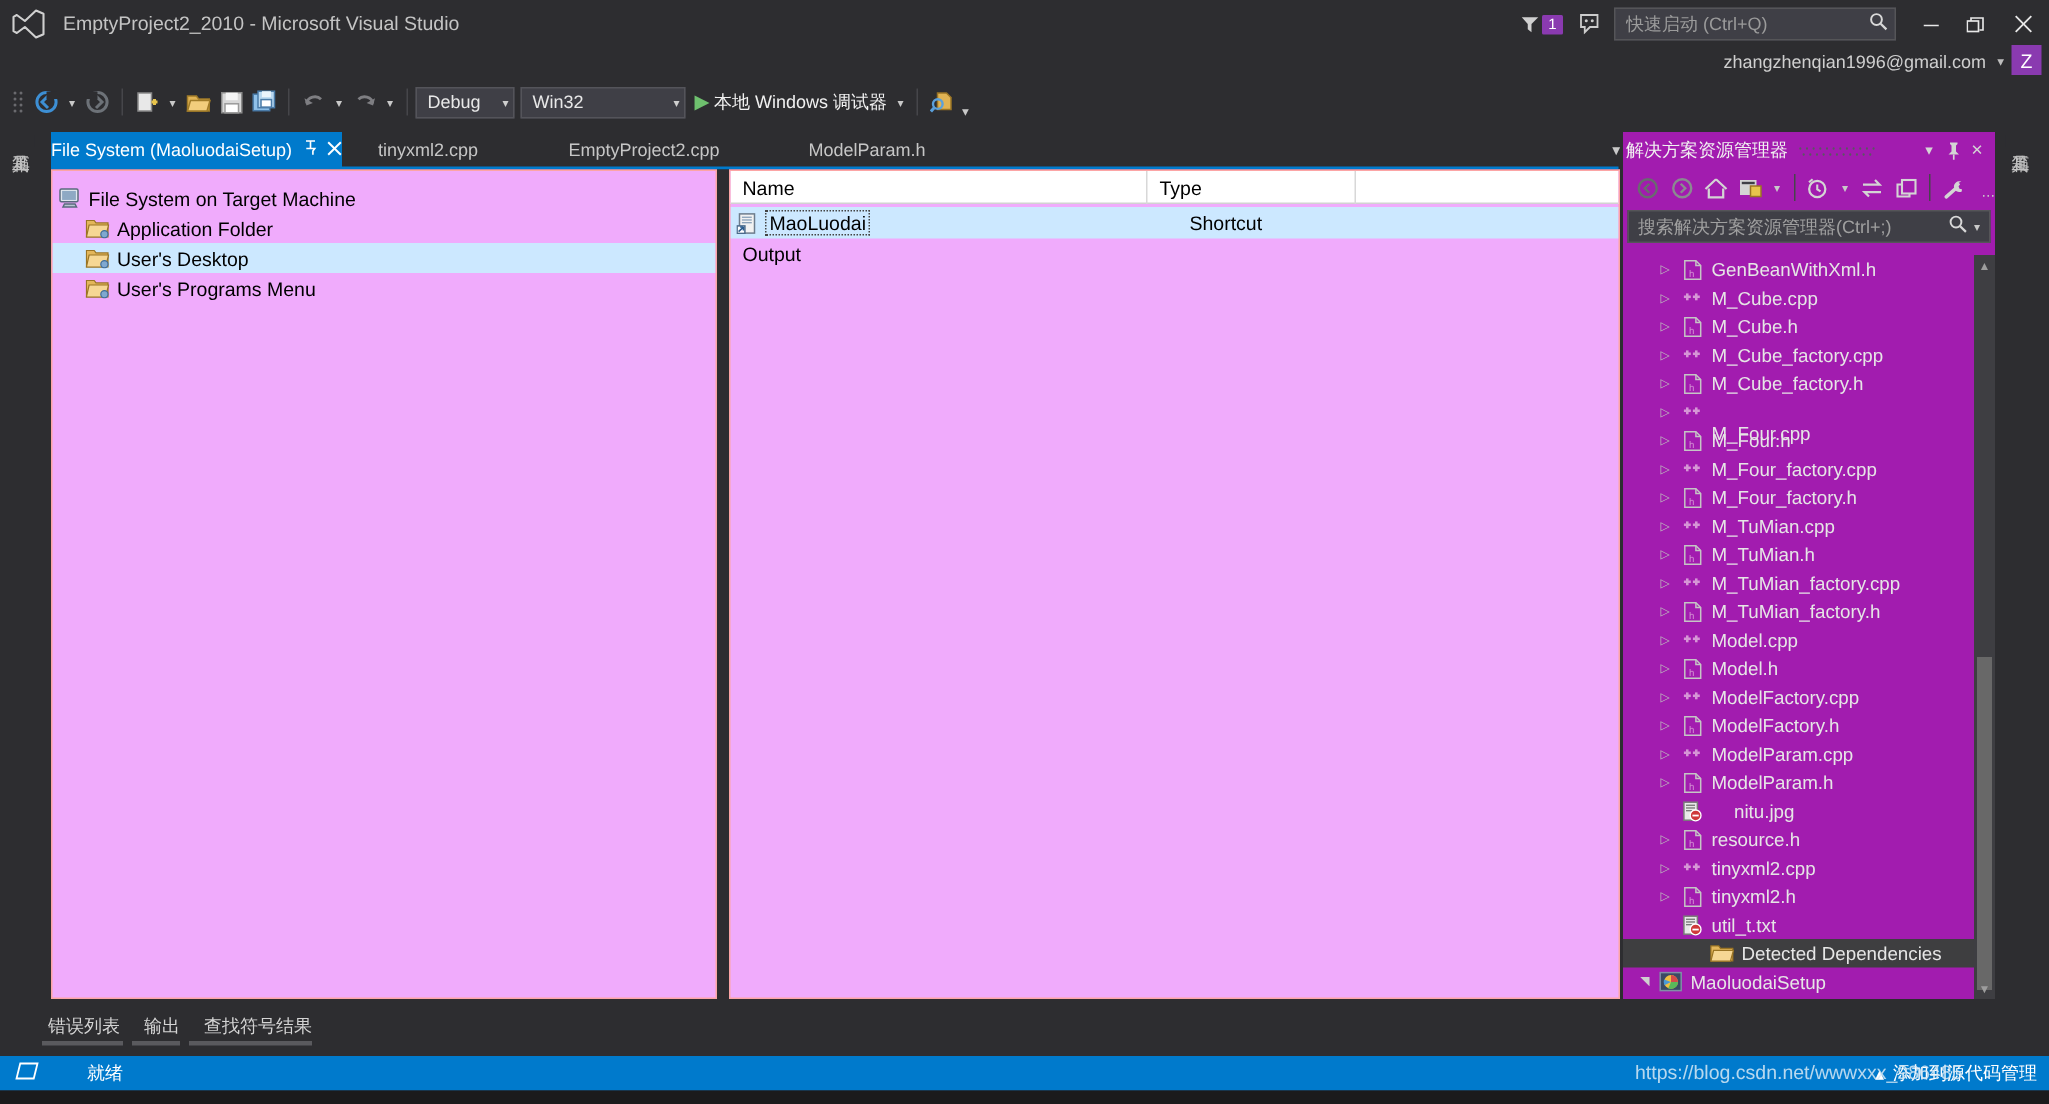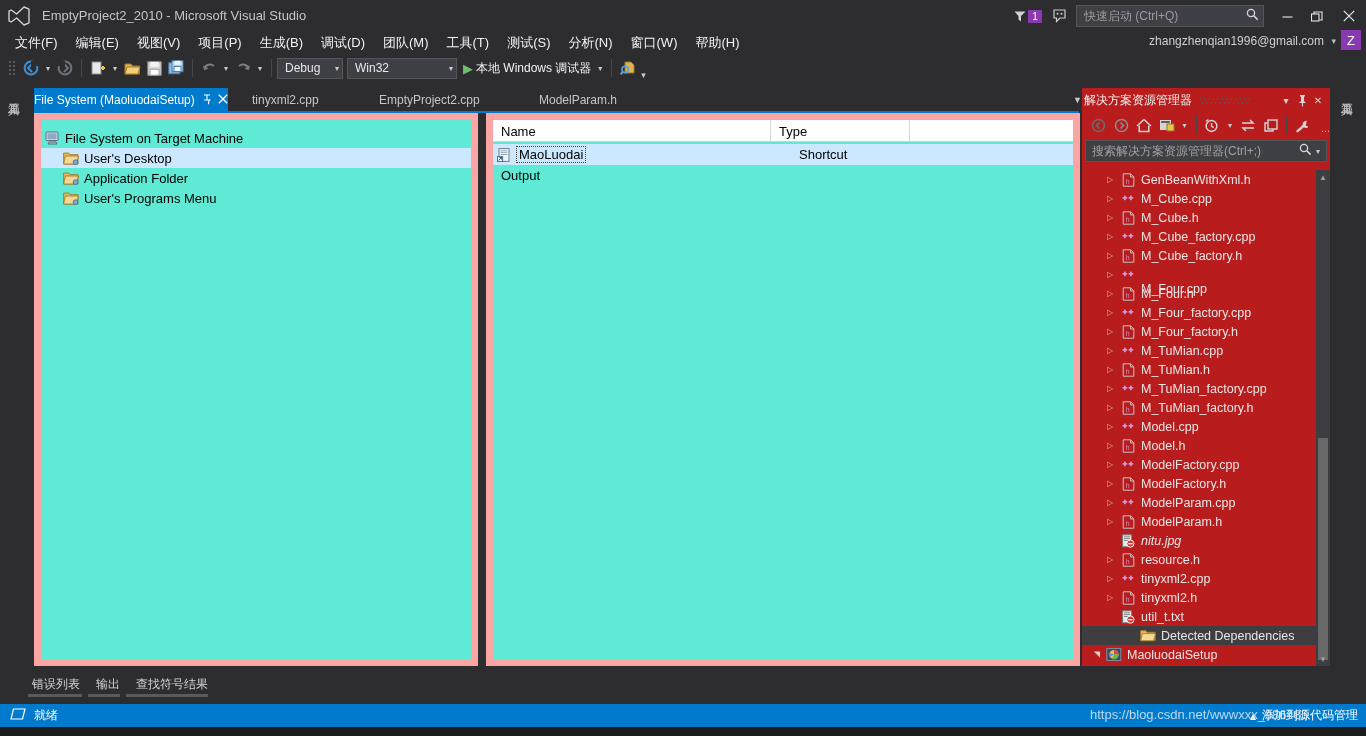--- a/index.html
+++ b/index.html
@@ -54,21 +54,21 @@
   .tab { position:absolute; top:0; height:24px; display:flex; align-items:center; padding:0 0; font-size:12px; white-space:nowrap; }
   .tab.active { background:#007acc; color:#fff; }
   .tab.inactive { color:#c6c6c6; }
   .tab .pin { margin-left:7px; font-size:11px; color:#fff; }
   .tab .xclose { margin-left:6px; font-size:12px; color:#fff; }
   .tabstrip-caret { position:absolute; right:2px; top:7px; color:#c9c9c9; font-size:9px; }
   .tab-underline { position:absolute; left:34px; top:111px; width:1045px; height:2px; background:#007acc; }
 
   
   .designer { position:absolute; left:34px; top:113px; width:1046px; height:553px; background:#2d2d30; }
-  .pane { position:absolute; top:0; background:#5eead4; color:#000; border:7px solid #fca5a5; overflow:hidden; }
+  .pane { position:absolute; top:0; background:#f0abfc; color:#000; border:1px solid #fca5a5; overflow:hidden; }
   .pane-left { left:0; width:444px; height:553px; }
   .pane-right { left:452px; width:594px; height:553px; }
 
   .tree-row { display:flex; align-items:center; height:20px; padding-left:4px; font-size:13px; color:#000; white-space:nowrap; }
   .tree-row.indent1 { padding-left:22px; }
   .tree-row.selected { background:#cce8ff; }
   .tree-row .t-ico { margin-right:5px; display:flex; align-items:center; }
 
   .lv-header { display:flex; height:22px; border-bottom:1px solid #d2d2d2; background:#fff; font-size:13px; color:#000; }
   .lv-col { display:flex; align-items:center; padding-left:8px; border-right:1px solid #d8d8d8; height:22px; }
@@ -81,28 +81,28 @@
   .lv-name .focusbox { border:1px dotted #444; padding:0 2px; margin-left:2px; }
   .lv-type { width:139px; padding-left:8px; }
 
   
   .bottom-tabs { position:absolute; left:24px; top:676px; height:20px; display:flex; gap:0; }
   .btab { font-size:12px; color:#d4d4d4; padding:0 8px; white-space:nowrap; }
   .btab-ul { position:absolute; top:694px; height:3px; background:#5a5a5e; }
 
   
   .statusbar { position:absolute; left:0; top:704px; width:1366px; height:23px; background:#007acc;
-               display:flex; align-items:center; color:#fff; font-size:12px; }
+               display:flex; align-items:center; color:#fff; font-size:12px;gap:24px; }
   .st-ico { margin:0 8px 0 10px; }
   .st-right { position:absolute; right:8px; display:flex; align-items:center; gap:6px; white-space:nowrap; }
   .watermark { position:absolute; left:1090px; top:707px; font-size:13px; color:#d8e9f5; opacity:.85; white-space:nowrap; }
   .taskbar { position:absolute; left:0; top:727px; width:1366px; height:9px; background:#1b1b1c; }
 
   
-  .se { position:absolute; left:1082px; top:88px; width:248px; height:578px; background:#b91c1c; }
+  .se { position:absolute; left:1082px; top:88px; width:248px; height:578px; background:#a21caf; }
   .se-head { height:24px; display:flex; align-items:center; padding:0 4px 0 2px; }
   .se-title { font-size:12px; color:#f1f1f1; white-space:nowrap; }
   .se-dots { flex:1; height:10px; margin:0 6px; }
   .se-hbtn { width:16px; height:18px; display:flex; align-items:center; justify-content:center; color:#d4d4d4; font-size:10px; }
   .se-toolbar { height:26px; display:flex; align-items:center; padding-left:6px; gap:1px; }
   .se-tb { width:22px; height:20px; display:flex; align-items:center; justify-content:center; }
   .se-search { margin:2px 3px 0 3px; height:22px; background:#3f3f46; border:1px solid #555558;
                display:flex; align-items:center; padding:0 2px 0 6px; }
   .se-search input { flex:1; background:transparent; border:0; outline:none; color:#b5b5b5; font-size:12px; font-family:inherit; }
   .se-search input::placeholder { color:#a0a0a0; }
@@ -175,34 +175,20 @@
           <line x1="11.2" y1="0.8" x2="0.8" y2="11.2" stroke="#e8e8e8" stroke-width="1.2"></line>
         </svg>
       </div>
     </div>
 
     <span class="acct">zhangzhenqian1996@gmail.com</span>
     <span class="acct-caret">▾</span>
     <span class="acct-avatar">Z</span>
   </div>
 
-  <div class="menubar" id="menubar">
-      <div class="menu-item">文件(F)</div>
-      <div class="menu-item">编辑(E)</div>
-      <div class="menu-item">视图(V)</div>
-      <div class="menu-item">项目(P)</div>
-      <div class="menu-item">生成(B)</div>
-      <div class="menu-item">调试(D)</div>
-      <div class="menu-item">团队(M)</div>
-      <div class="menu-item">工具(T)</div>
-      <div class="menu-item">测试(S)</div>
-      <div class="menu-item">分析(N)</div>
-      <div class="menu-item">窗口(W)</div>
-      <div class="menu-item">帮助(H)</div>
-    </div>
 
   <div class="toolbar">
     <span class="grip">
       <svg width="9" height="16" viewBox="0 0 9 16">
         <g fill="#6a6a6e">
             <circle cx="2" cy="2" r="1"></circle>
             <circle cx="2" cy="6" r="1"></circle>
             <circle cx="2" cy="10" r="1"></circle>
             <circle cx="2" cy="14" r="1"></circle>
         <circle cx="6" cy="2" r="1"></circle>
@@ -335,39 +321,39 @@
         <div class="tree-row" style="margin-top: 8px;">
           <span class="t-ico">
             <svg width="15" height="14" viewBox="0 0 15 14">
               <rect x="1" y="1" width="12" height="8.5" rx="1" fill="#dfe6ee" stroke="#5a6b7d"></rect>
               <rect x="2.4" y="2.3" width="9.2" height="6" fill="#8ea9c4"></rect>
               <path d="M4 11 h7 l1 2 H3 Z" fill="#b9c5d2" stroke="#5a6b7d"></path>
             </svg>
           </span>
           <span>File System on Target Machine</span>
         </div>
+        <div class="tree-row indent1" style="margin-top: 0px;">
+          <span class="t-ico">
+            <svg width="16" height="14" viewBox="0 0 16 14">
+              <path d="M0.6 2 h5.2 l1.2 1.6 h8 v9.4 H0.6 Z" fill="#e3b65a" stroke="#9a7424" stroke-width="0.8"></path>
+              <path d="M2.4 5 h13 l-2 8 H0.6 Z" fill="#f6d794" stroke="#9a7424" stroke-width="0.8"></path>
+              <circle cx="12.6" cy="11.2" r="2.4" fill="#7fa8cf" stroke="#3f6d99" stroke-width="0.8"></circle>
+            </svg>
+          </span>
+          <span>Application Folder</span>
+        </div>
         <div class="tree-row indent1 selected" style="margin-top: 0px;">
           <span class="t-ico">
             <svg width="16" height="14" viewBox="0 0 16 14">
               <path d="M0.6 2 h5.2 l1.2 1.6 h8 v9.4 H0.6 Z" fill="#e3b65a" stroke="#9a7424" stroke-width="0.8"></path>
               <path d="M2.4 5 h13 l-2 8 H0.6 Z" fill="#f6d794" stroke="#9a7424" stroke-width="0.8"></path>
               <circle cx="12.6" cy="11.2" r="2.4" fill="#7fa8cf" stroke="#3f6d99" stroke-width="0.8"></circle>
             </svg>
           </span>
           <span>User's Desktop</span>
-        </div>
-        <div class="tree-row indent1" style="margin-top: 0px;">
-          <span class="t-ico">
-            <svg width="16" height="14" viewBox="0 0 16 14">
-              <path d="M0.6 2 h5.2 l1.2 1.6 h8 v9.4 H0.6 Z" fill="#e3b65a" stroke="#9a7424" stroke-width="0.8"></path>
-              <path d="M2.4 5 h13 l-2 8 H0.6 Z" fill="#f6d794" stroke="#9a7424" stroke-width="0.8"></path>
-              <circle cx="12.6" cy="11.2" r="2.4" fill="#7fa8cf" stroke="#3f6d99" stroke-width="0.8"></circle>
-            </svg>
-          </span>
-          <span>Application Folder</span>
         </div>
         <div class="tree-row indent1" style="margin-top: 0px;">
           <span class="t-ico">
             <svg width="16" height="14" viewBox="0 0 16 14">
               <path d="M0.6 2 h5.2 l1.2 1.6 h8 v9.4 H0.6 Z" fill="#e3b65a" stroke="#9a7424" stroke-width="0.8"></path>
               <path d="M2.4 5 h13 l-2 8 H0.6 Z" fill="#f6d794" stroke="#9a7424" stroke-width="0.8"></path>
               <circle cx="12.6" cy="11.2" r="2.4" fill="#7fa8cf" stroke="#3f6d99" stroke-width="0.8"></circle>
             </svg>
           </span>
           <span>User's Programs Menu</span>
@@ -788,21 +774,21 @@
               <rect x="1.6" y="0.8" width="9" height="12" fill="#e8e8e8" stroke="#7a7a7a"></rect>
               <g fill="#7a7a7a">
                 <rect x="3" y="2.4" width="6" height="0.9"></rect>
                 <rect x="3" y="4.2" width="6" height="0.9"></rect>
                 <rect x="3" y="6" width="4" height="0.9"></rect>
               </g>
               <circle cx="9.4" cy="9.6" r="3.6" fill="#cf3a3a" stroke="#fff" stroke-width="0.9"></circle>
               <rect x="7.3" y="9.1" width="4.2" height="1.2" fill="#ffffff"></rect>
             </svg>
           </span>
-          <span style="margin-left: 3px; font-style: italic;">nitu.jpg</span>
+          <span style="margin-left: 18px;">nitu.jpg</span>
         </div>
         <div class="se-row">
           <span style="display: inline-block; width: 14px;"></span>
           <span class="se-exp">▷</span>
           <span class="se-ico">
             <svg width="13" height="14" viewBox="0 0 13 14">
               <path d="M1.2 0.8 h7.4 l3.2 3.2 v9.2 H1.2 Z" fill="none" stroke="#c5c5c5" stroke-width="1"></path>
               <path d="M8.6 0.8 v3.2 h3.2" fill="none" stroke="#c5c5c5" stroke-width="1"></path>
               <text x="4" y="11.4" font-size="6.4" fill="#d696d6" font-family="sans-serif">h</text>
             </svg>

